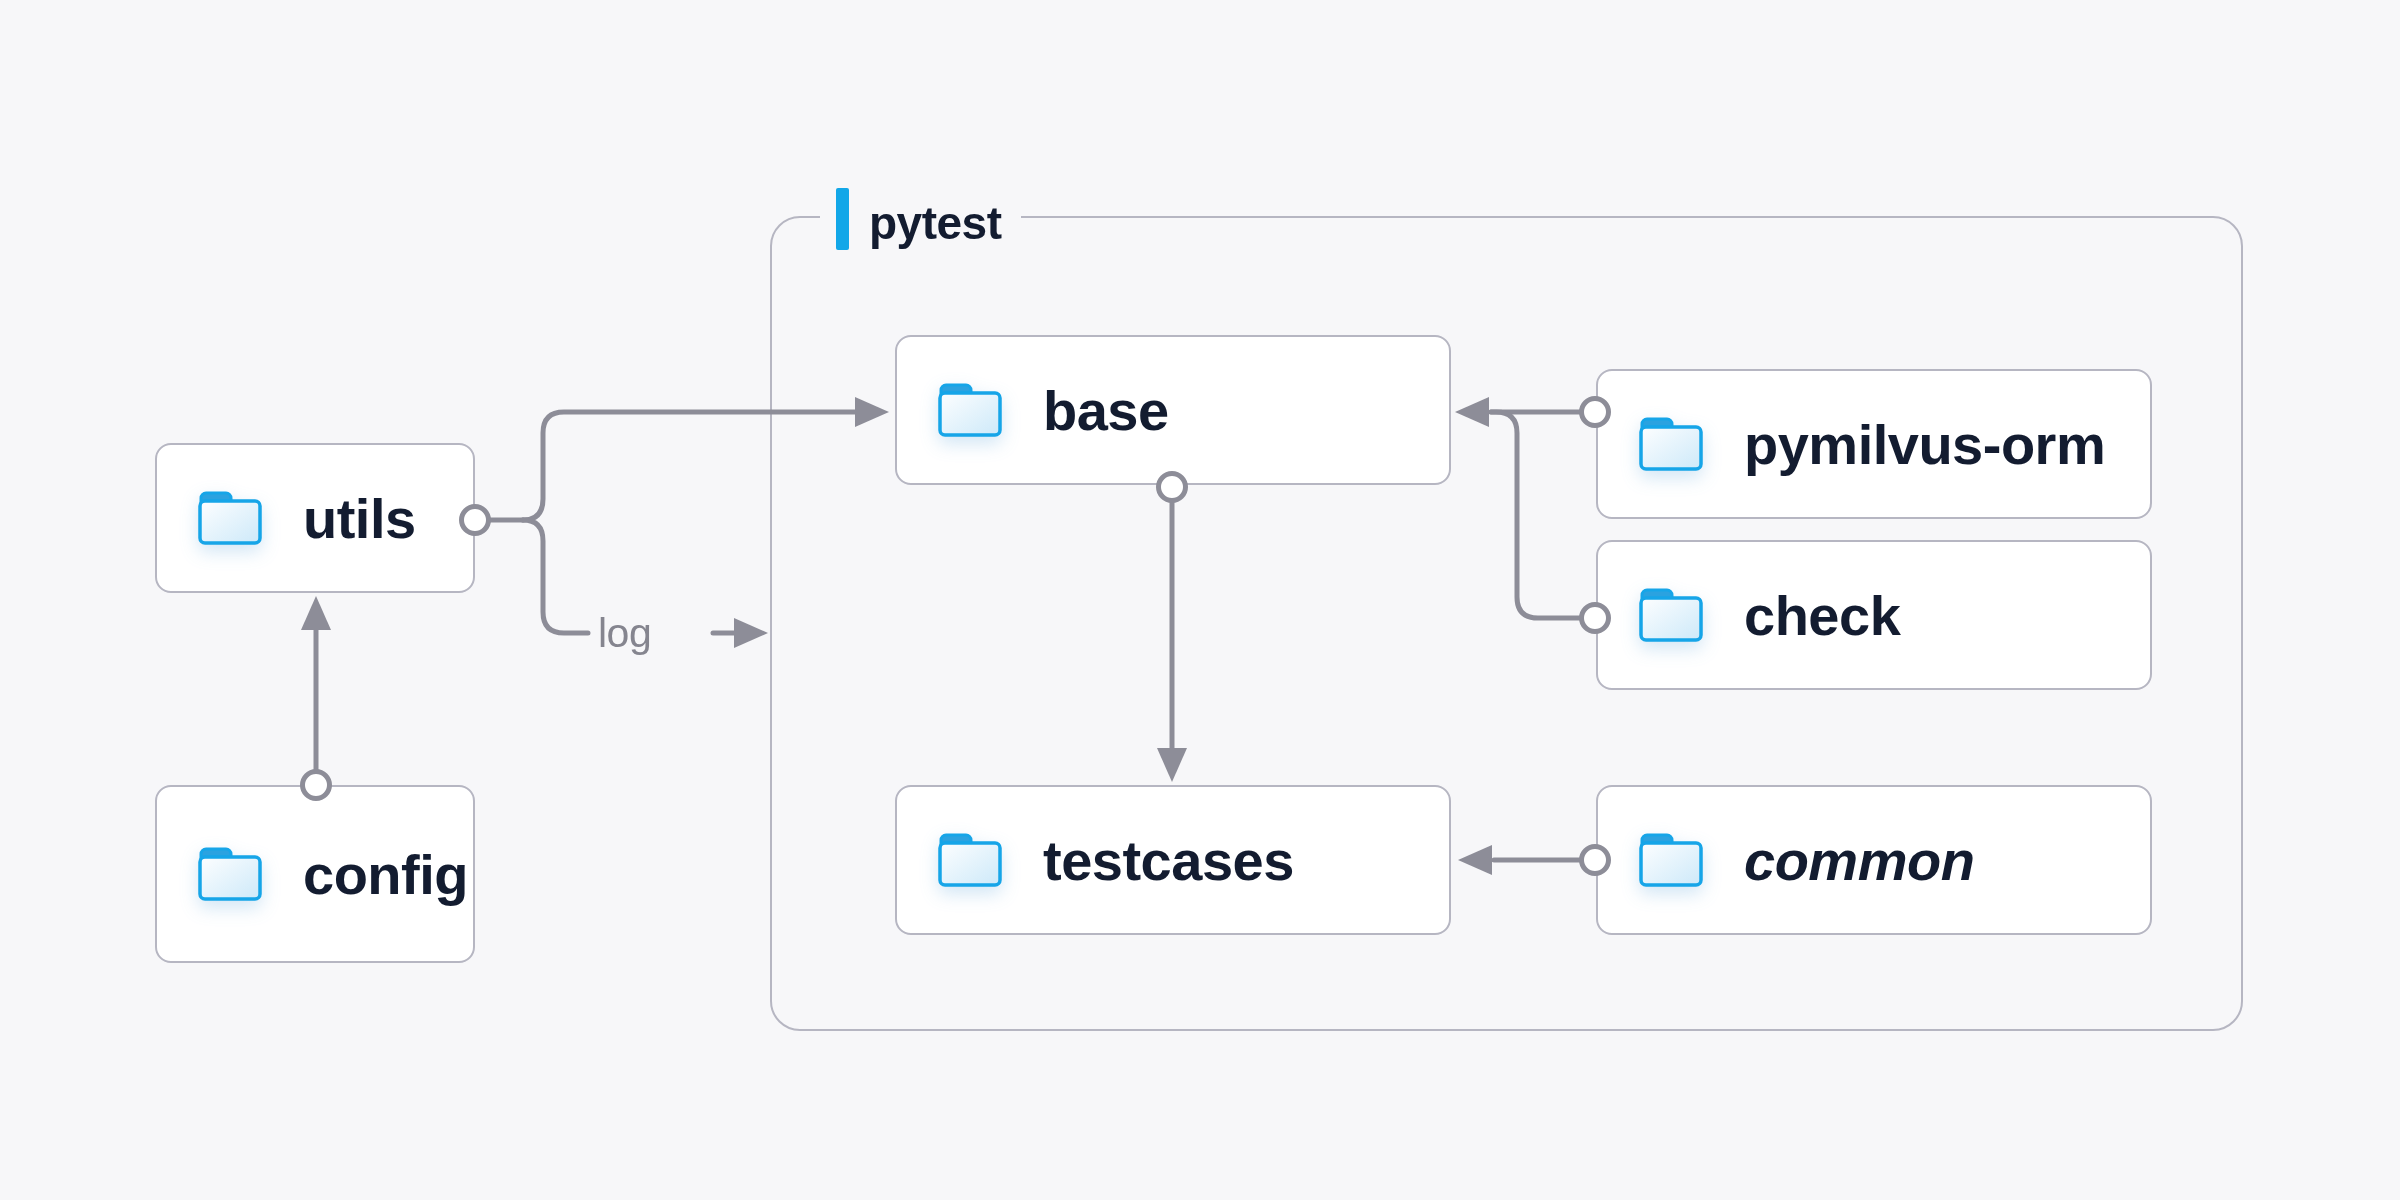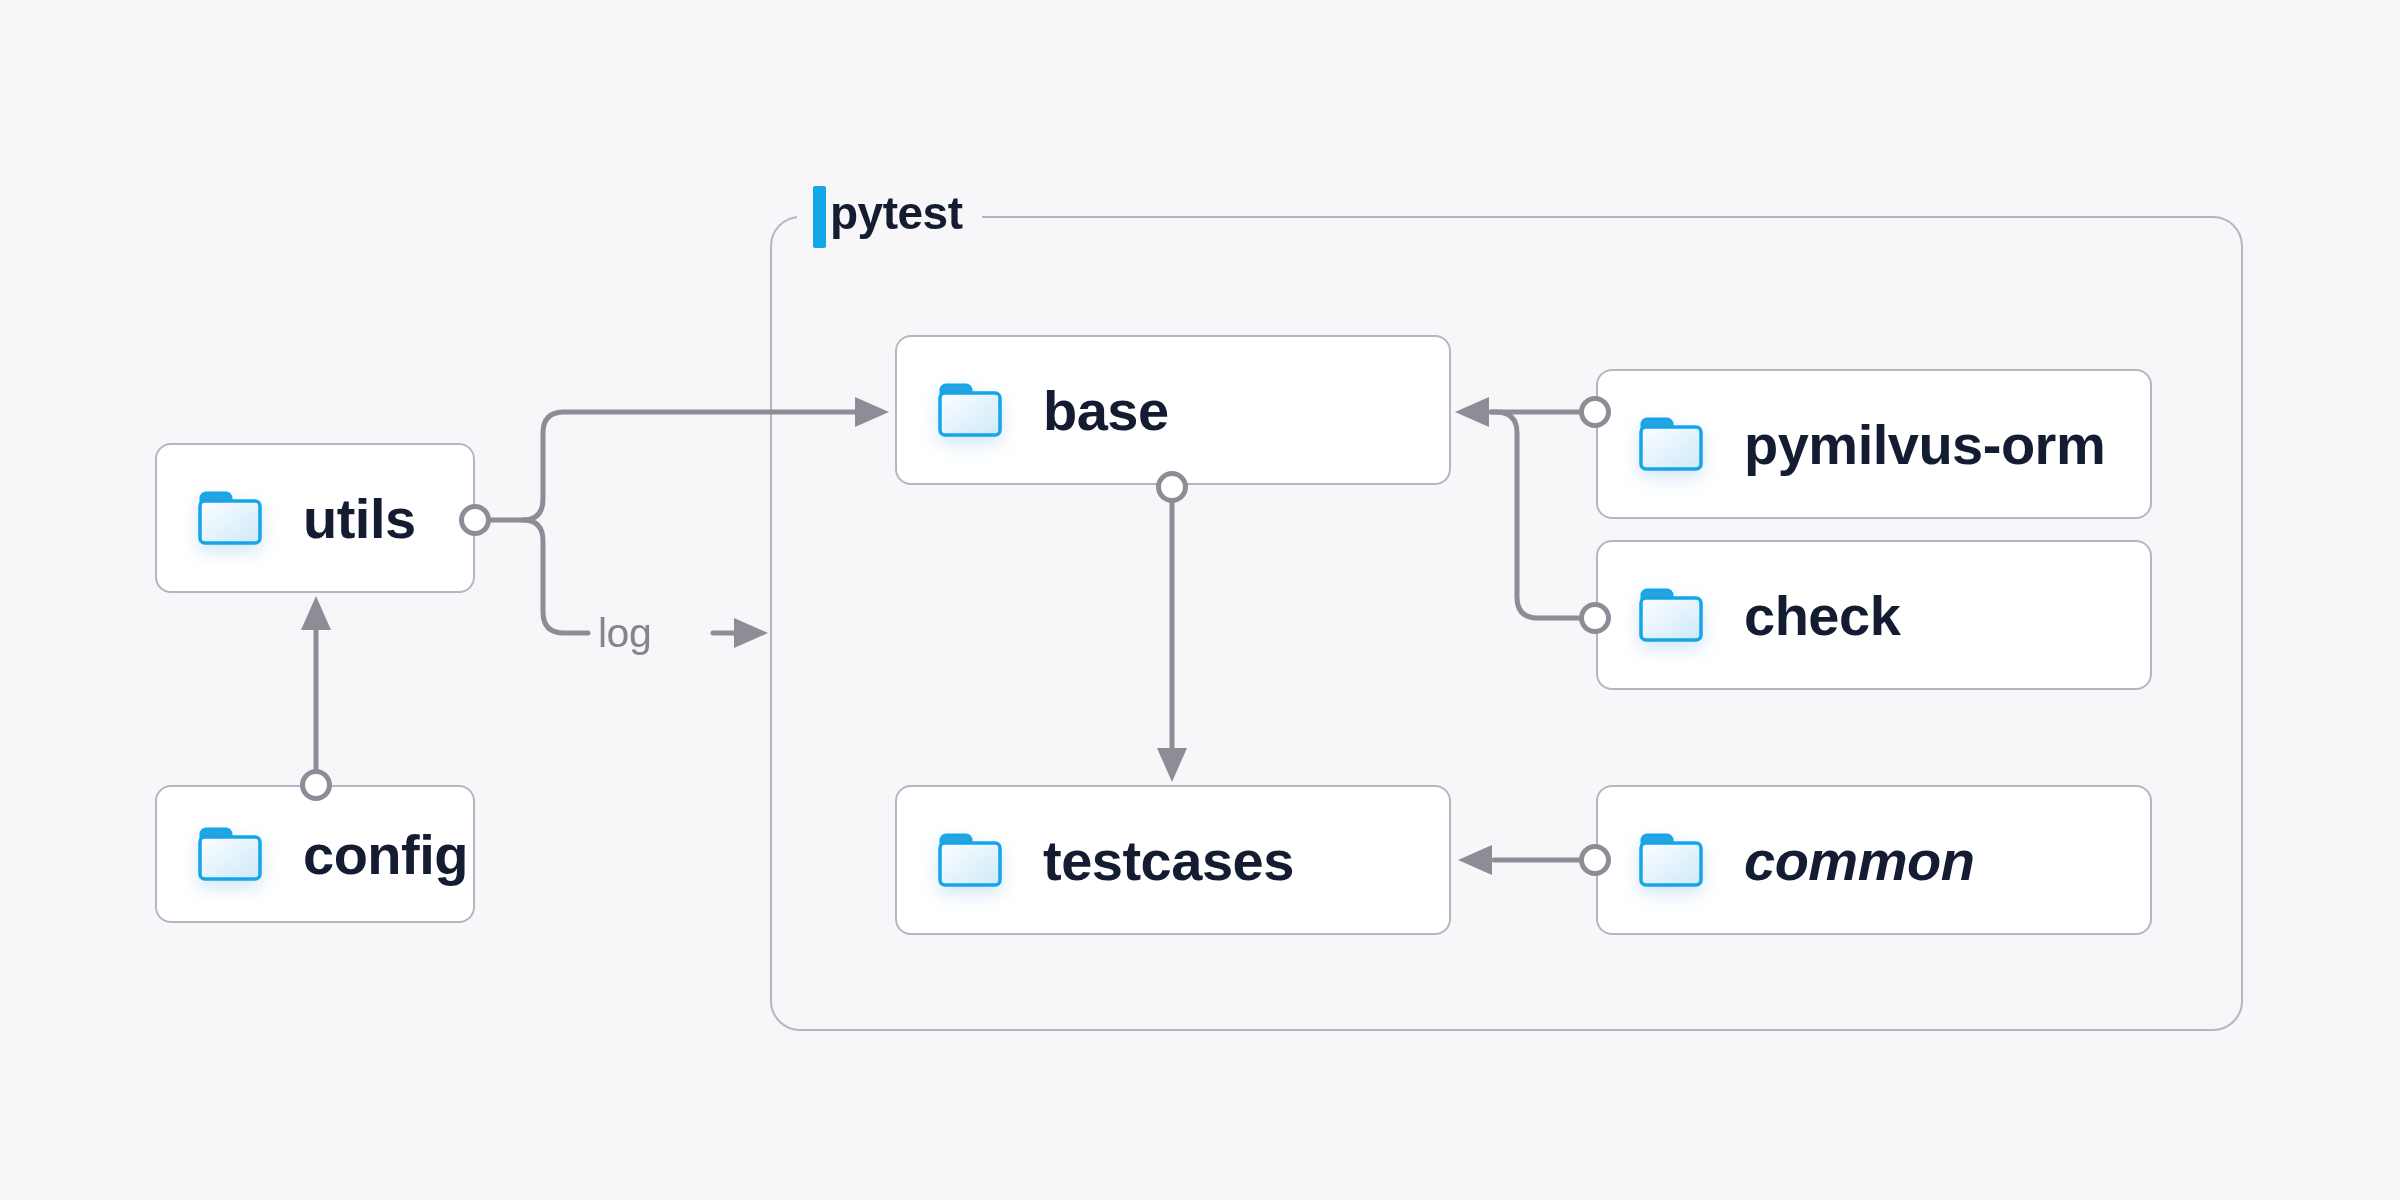--- a/index.html
+++ b/index.html
@@ -33,25 +33,25 @@
   .group {
     position: absolute;
     left: 770px; top: 216px;
     width: 1473px; height: 815px;
     border: 2px solid var(--node-border);
     border-radius: 30px;
     background: transparent;
   }
   .group-legend {
     position: absolute;
-    left: 25px; top: -32px;
+    left: 48px; top: -32px;
     height: 64px;
     display: flex;
-    align-items: flex-start;
-    gap: 4px;
+    align-items: flex-end;
+    gap: 20px;
     padding: 0 20px 0 16px;
     background: var(--canvas-background);
   }
   .legend-bar {
     width: 13px; height: 62px;
     background: var(--accent-blue);
     border-radius: 2px;
     flex: 0 0 auto;
   }
   .legend-text {
@@ -84,21 +84,21 @@
     width: 66px; height: 56px;
     flex: 0 0 auto;
     filter: drop-shadow(0 7px 9px rgba(50, 140, 210, 0.22));
   }
   .folder-tab  { fill: var(--folder-tab-fill); stroke: var(--folder-stroke); stroke-width: 3; }
   .folder-body { fill: url(#folder-grad);      stroke: var(--folder-stroke); stroke-width: 3.5; }
   .stop-a { stop-color: var(--folder-fill-light); }
   .stop-b { stop-color: var(--folder-fill-dark); }
 
   #node-utils     { left: 155px;  top: 443px; width: 320px; height: 150px; }
-  #node-config    { left: 155px;  top: 785px; width: 320px; height: 138px; }
+  #node-config    { left: 155px;  top: 785px; width: 320px; height: 178px; }
   #node-base      { left: 895px;  top: 335px; width: 556px; height: 150px; }
   #node-pymilvus  { left: 1596px; top: 335px; width: 556px; height: 150px; margin-top: 34px; }
   #node-check     { left: 1596px; top: 540px; width: 556px; height: 150px; }
   #node-testcases { left: 895px;  top: 785px; width: 556px; height: 150px; }
   #node-common    { left: 1596px; top: 785px; width: 556px; height: 150px; font-style: italic; }
 
   
   .edges {
     position: absolute;
     left: 0; top: 0;

